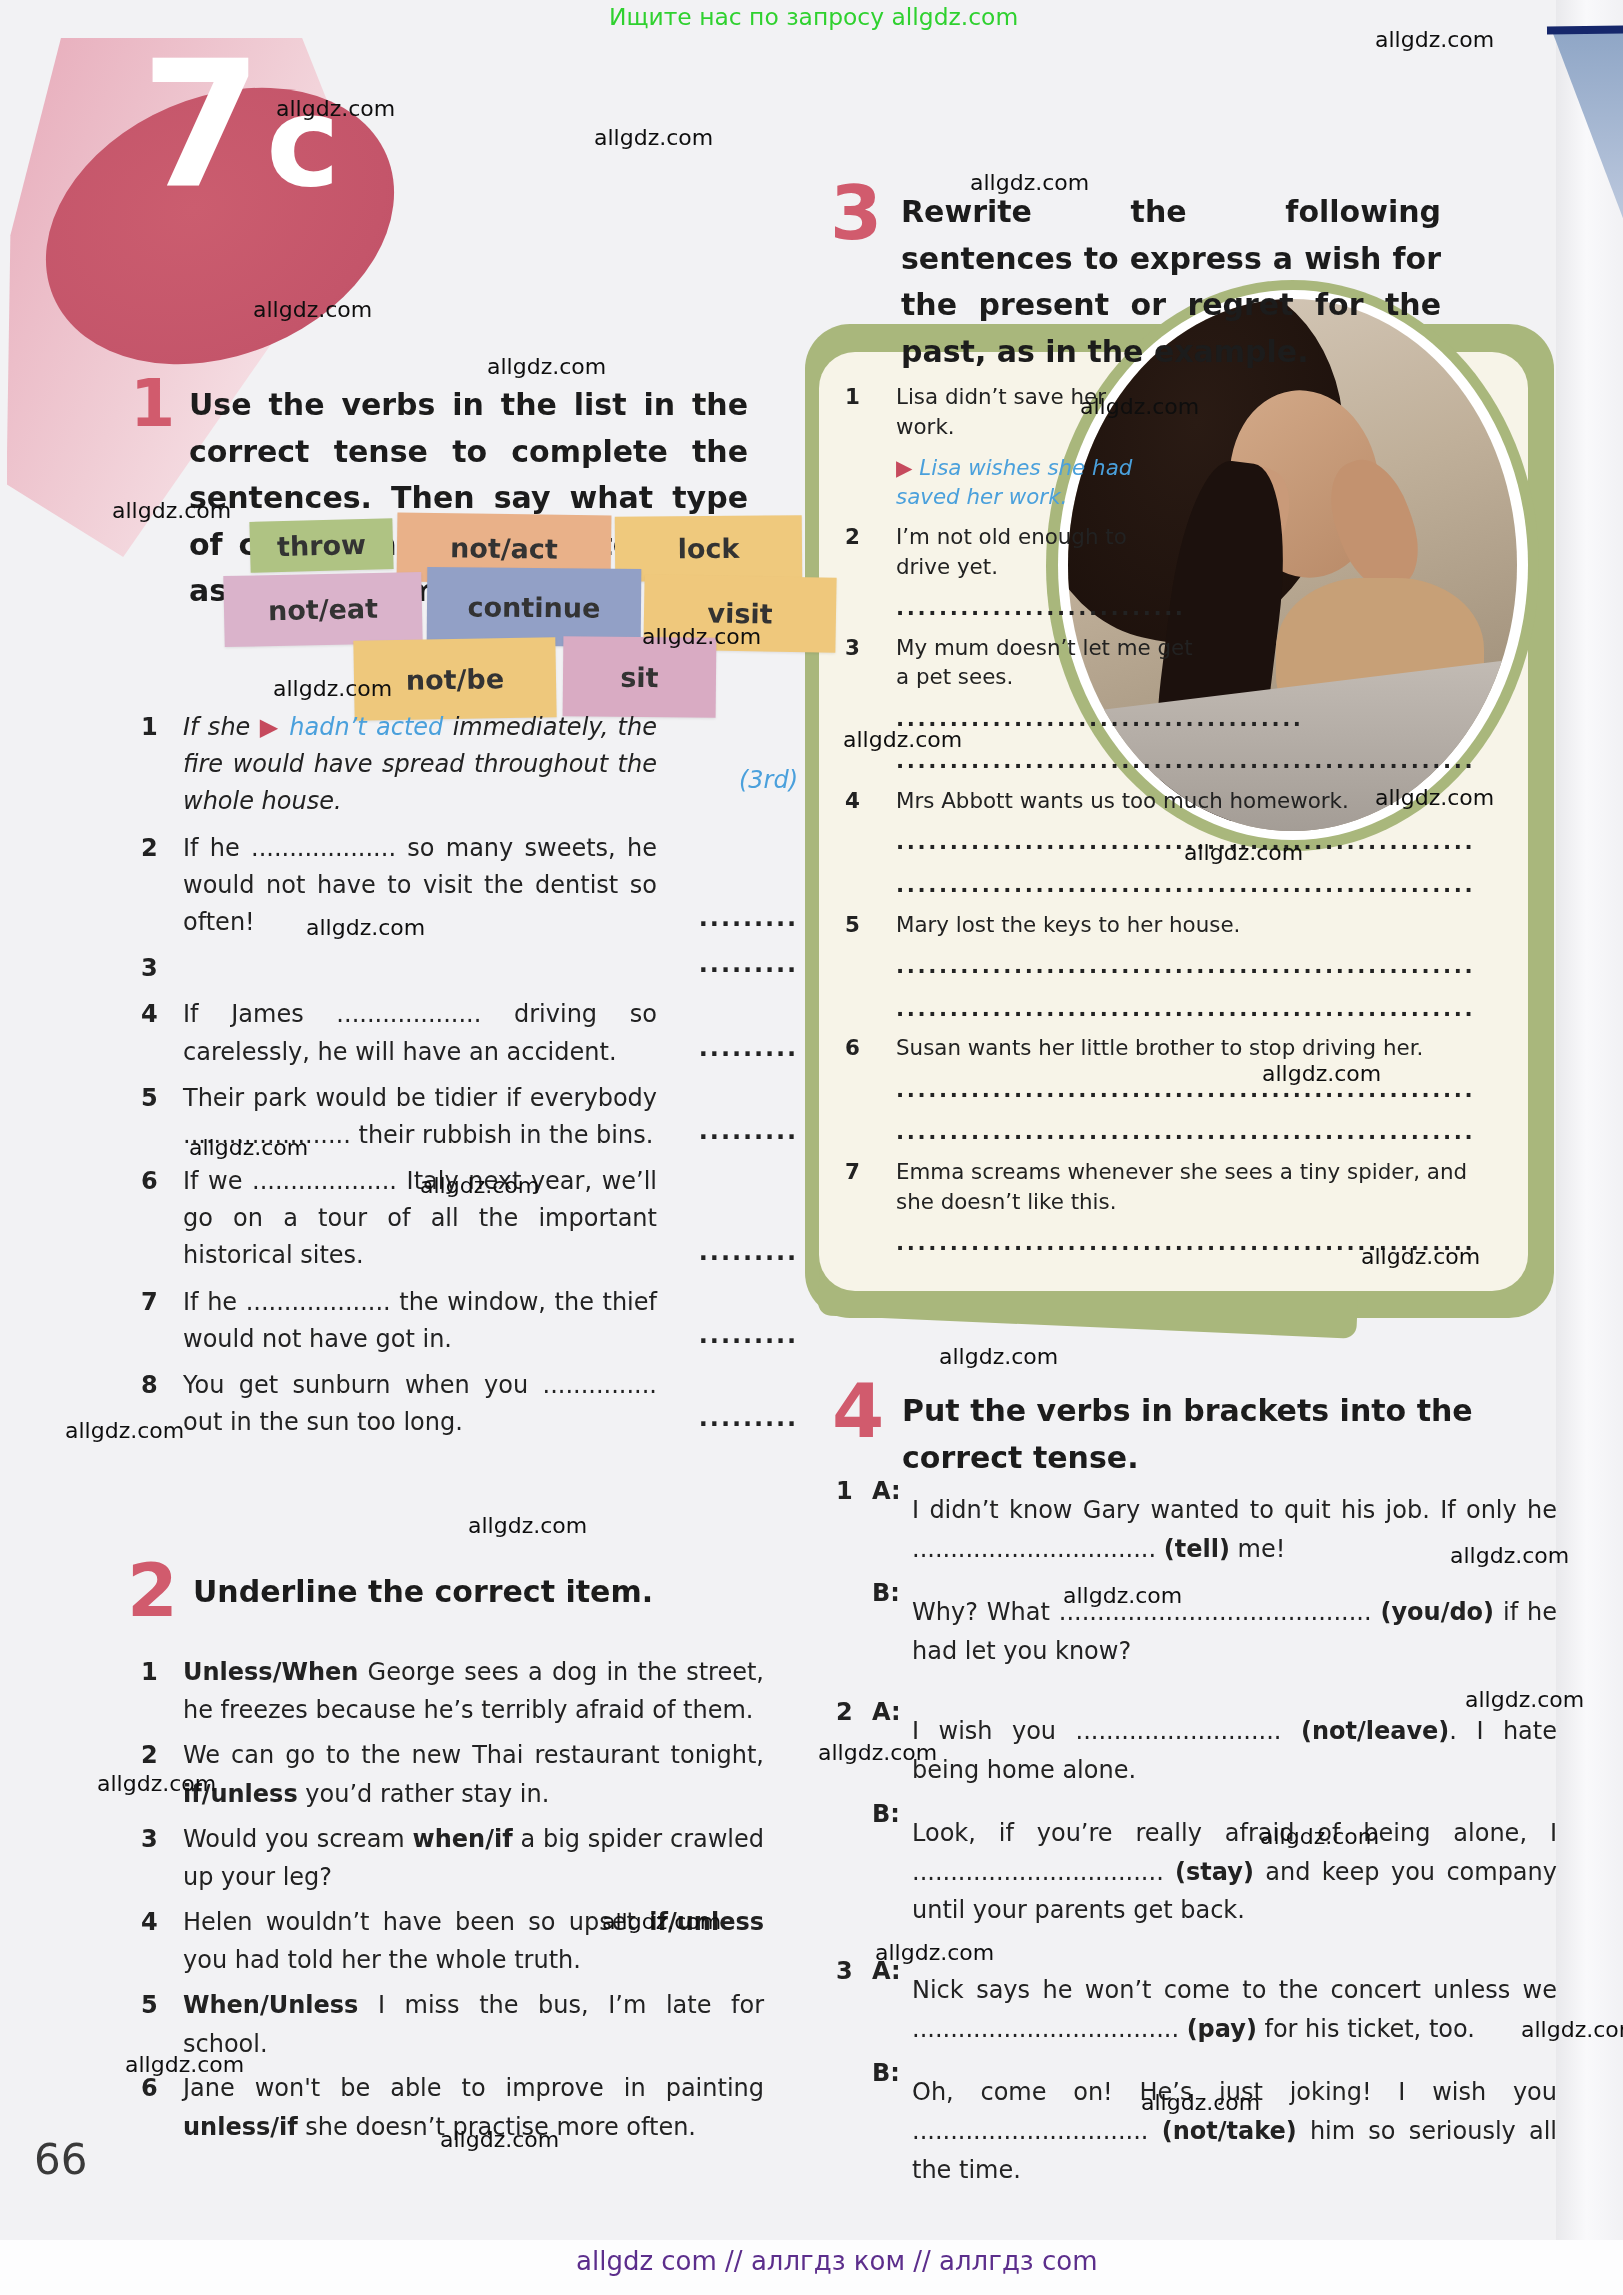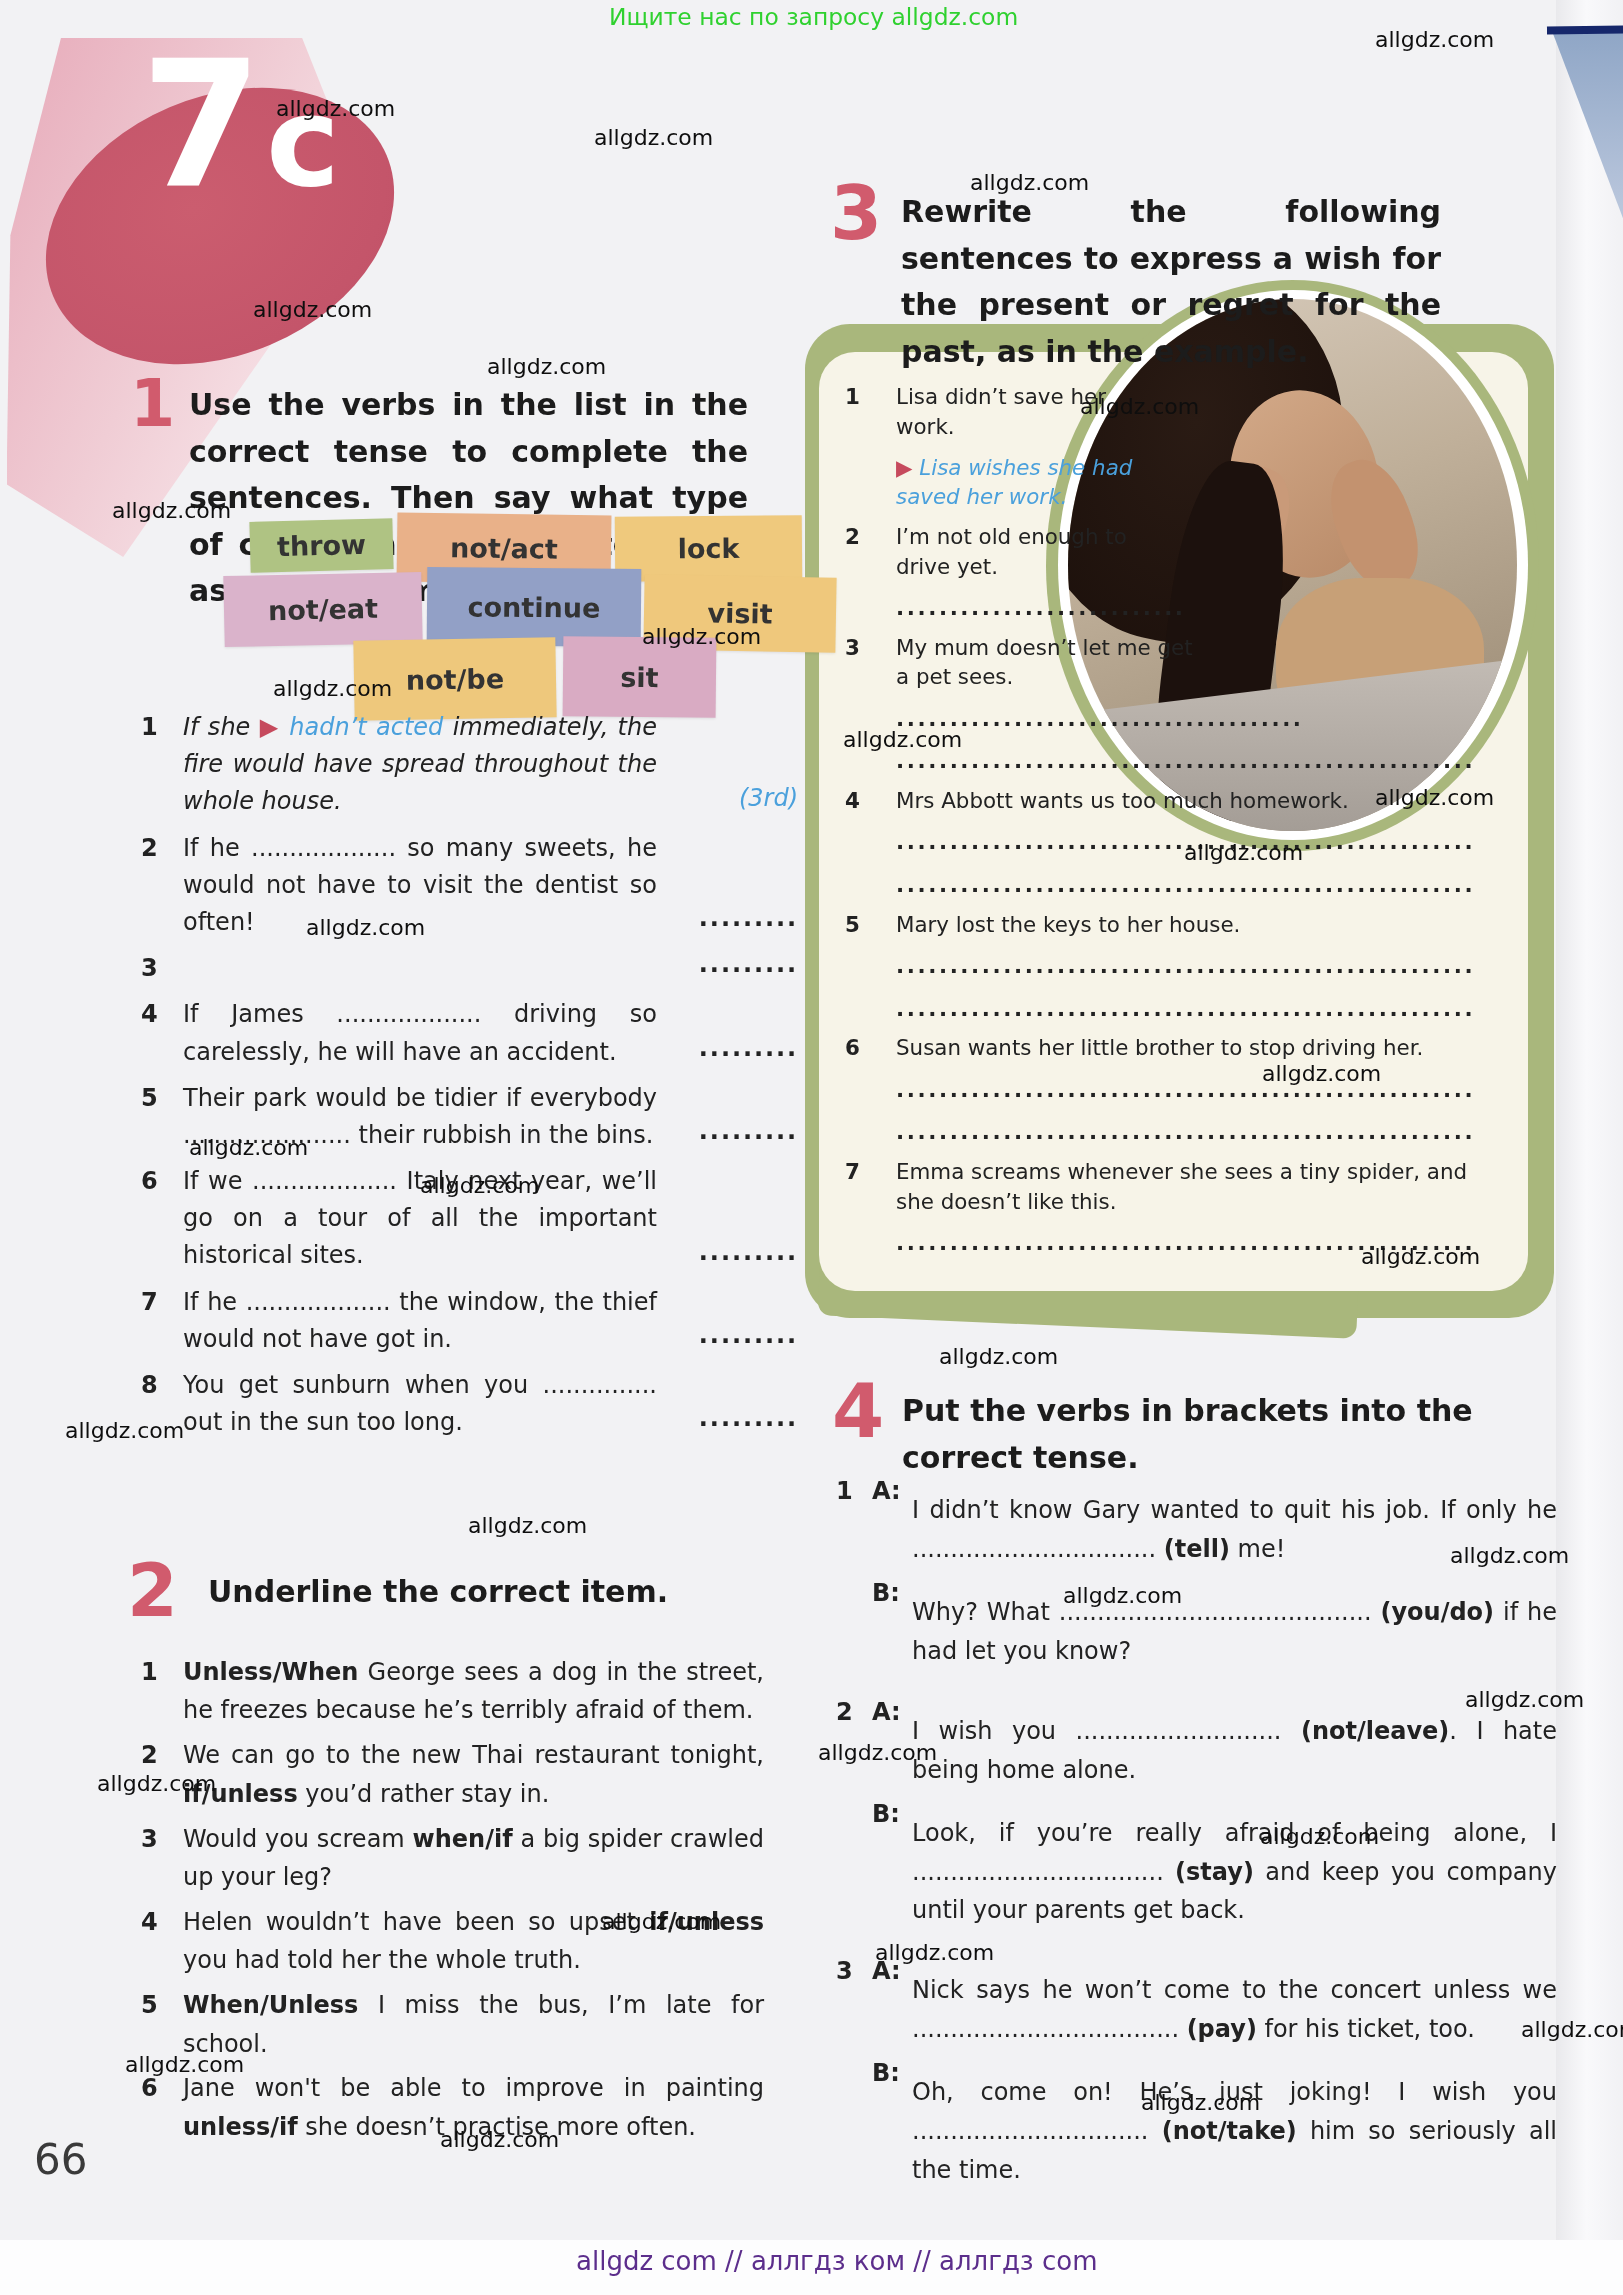--- a/index.html
+++ b/index.html
@@ -47,21 +47,21 @@
   .footer-text{left:576px;top:2246px;font-size:26px;color:#5c2e8c;z-index:8;white-space:nowrap;}
   .page-num{left:34px;top:2135px;font-size:42px;color:#3a3a3a;z-index:6;}
   
   .exnum{font-weight:bold;color:#d15b6d;z-index:6;line-height:1;}
   .instr{font-weight:bold;color:#1c1c1c;font-size:30px;line-height:1.55;text-align:justify;z-index:6;}
   .col{z-index:6;}
   .item{display:flex;margin-bottom:9px;}
   .inum{font-weight:bold;width:42px;flex:none;}
   .itext{flex:1;text-align:justify;position:relative;}
   .tail{position:absolute;right:-141px;bottom:3.9px;letter-spacing:1.9px;font-weight:bold;}
-  .note{position:absolute;right:-141px;bottom:3px;color:#4aa0dc;font-style:italic;font-weight:500;}
+  .note{position:absolute;right:-141px;bottom:21px;color:#4aa0dc;font-style:italic;font-weight:500;}
   .blue-ital{color:#4aa0dc;font-style:italic;}
   .red-arr{color:#c64a5d;font-style:normal;}
   .ital{font-style:italic;}
   
   .chip{
     position:absolute;display:flex;align-items:center;justify-content:center;
     font-weight:bold;font-size:27px;color:#333;z-index:6;
     box-shadow:0 1.3px 2.6px rgba(0,0,0,0.08);
   }
   
@@ -182,21 +182,21 @@
       <span class="inum">7</span>
       <div class="itext" style="max-width:474px;"><span>If he ................... the window, the thief would not have got in.</span><span class="tail">.........</span></div>
     </div>
     <div class="item">
       <span class="inum">8</span>
       <div class="itext" style="max-width:474px;"><span>You get sunburn when you ............... out in the sun too long.</span><span class="tail">.........</span></div>
     </div>
   </div>
 
   <div class="abs exnum" style="left:127px;top:1554px;font-size:73px;">2</div>
-  <div class="abs instr" style="left:208px;top:1569px;width:558px;">Underline the correct item.</div>
+  <div class="abs instr" style="left:193px;top:1569px;width:558px;">Underline the correct item.</div>
 
   <div class="abs col" style="left:141px;top:1653px;width:623px;font-size:24px;line-height:1.6;">
     <div class="item" style="margin-bottom:6.5px;">
       <span class="inum">1</span>
       <div class="itext"><span></span><span class="bold">Unless/When</span><span> George sees a dog in the street, he freezes because he’s terribly afraid of them.</span></div>
     </div>
     <div class="item" style="margin-bottom:6.5px;">
       <span class="inum">2</span>
       <div class="itext"><span>We can go to the new Thai restaurant tonight, </span><span class="bold">if/unless</span><span> you’d rather stay in.</span></div>
     </div>

